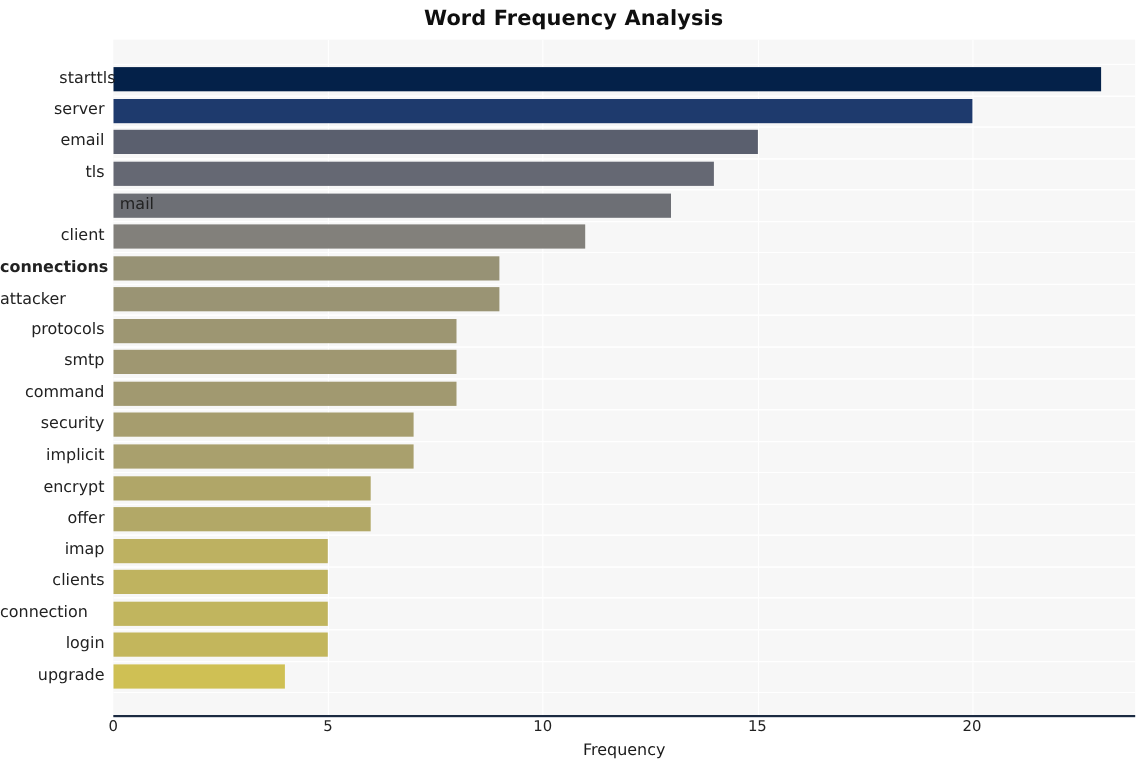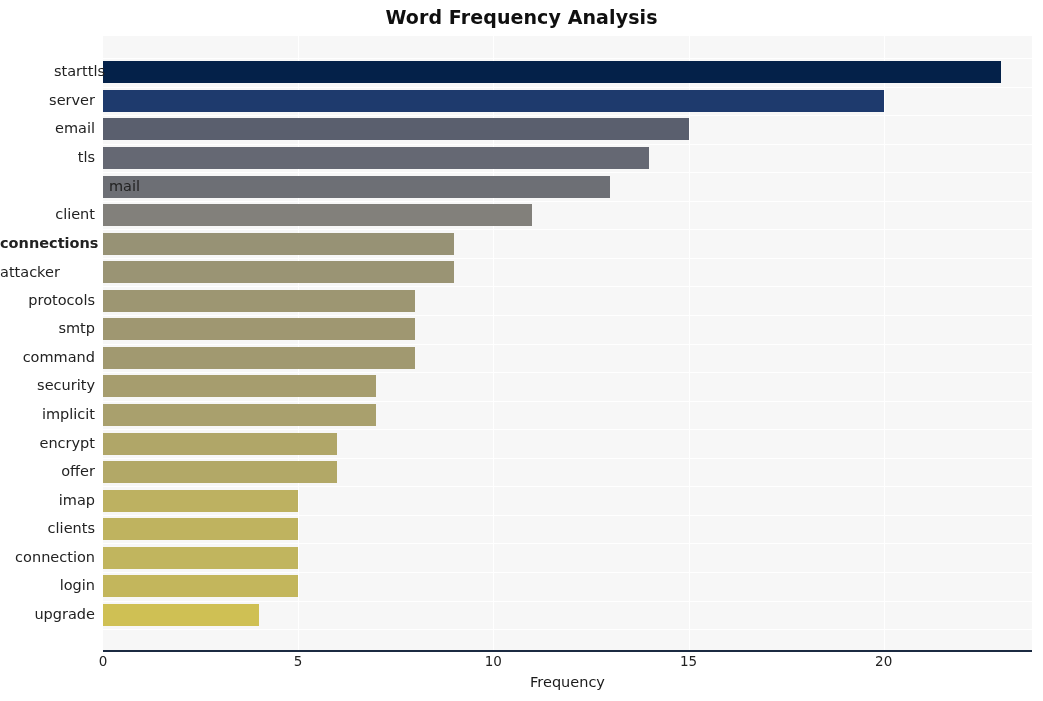--- a/index.html
+++ b/index.html
@@ -198,21 +198,21 @@
       <div class="ytick-label" style="top: 264px; left: 0px; width: 95px; text-align: left;">attacker</div>
       <div class="ytick-label" style="top: 291.734px; left: 0px; width: 95px; text-align: right;">protocols</div>
       <div class="ytick-label" style="top: 320.292px; left: 0px; width: 95px; text-align: right;">smtp</div>
       <div class="ytick-label" style="top: 348.85px; left: 0px; width: 95px; text-align: right;">command</div>
       <div class="ytick-label" style="top: 377.408px; left: 0px; width: 95px; text-align: right;">security</div>
       <div class="ytick-label" style="top: 405.967px; left: 0px; width: 95px; text-align: right;">implicit</div>
       <div class="ytick-label" style="top: 434.525px; left: 0px; width: 95px; text-align: right;">encrypt</div>
       <div class="ytick-label" style="top: 463.083px; left: 0px; width: 95px; text-align: right;">offer</div>
       <div class="ytick-label" style="top: 491.641px; left: 0px; width: 95px; text-align: right;">imap</div>
       <div class="ytick-label" style="top: 520.199px; left: 0px; width: 95px; text-align: right;">clients</div>
-      <div class="ytick-label" style="top: 548.757px; left: 0px; width: 95px; text-align: right;">connection</div>
+      <div class="ytick-label" style="top: 548.757px; left: 0px; width: 95px; text-align: left;">connection</div>
       <div class="ytick-label" style="top: 577.315px; left: 0px; width: 95px; text-align: right;">login</div>
       <div class="ytick-label" style="top: 605.873px; left: 0px; width: 95px; text-align: right;">upgrade</div>
     </div>
 
   <div id="xaxis-title">Frequency</div>
 
 <div class="xtick-label" style="left: 103px;">0</div>
     <div class="xtick-label" style="left: 298.168px;">5</div>
     <div class="xtick-label" style="left: 493.336px;">10</div>
     <div class="xtick-label" style="left: 688.504px;">15</div>

